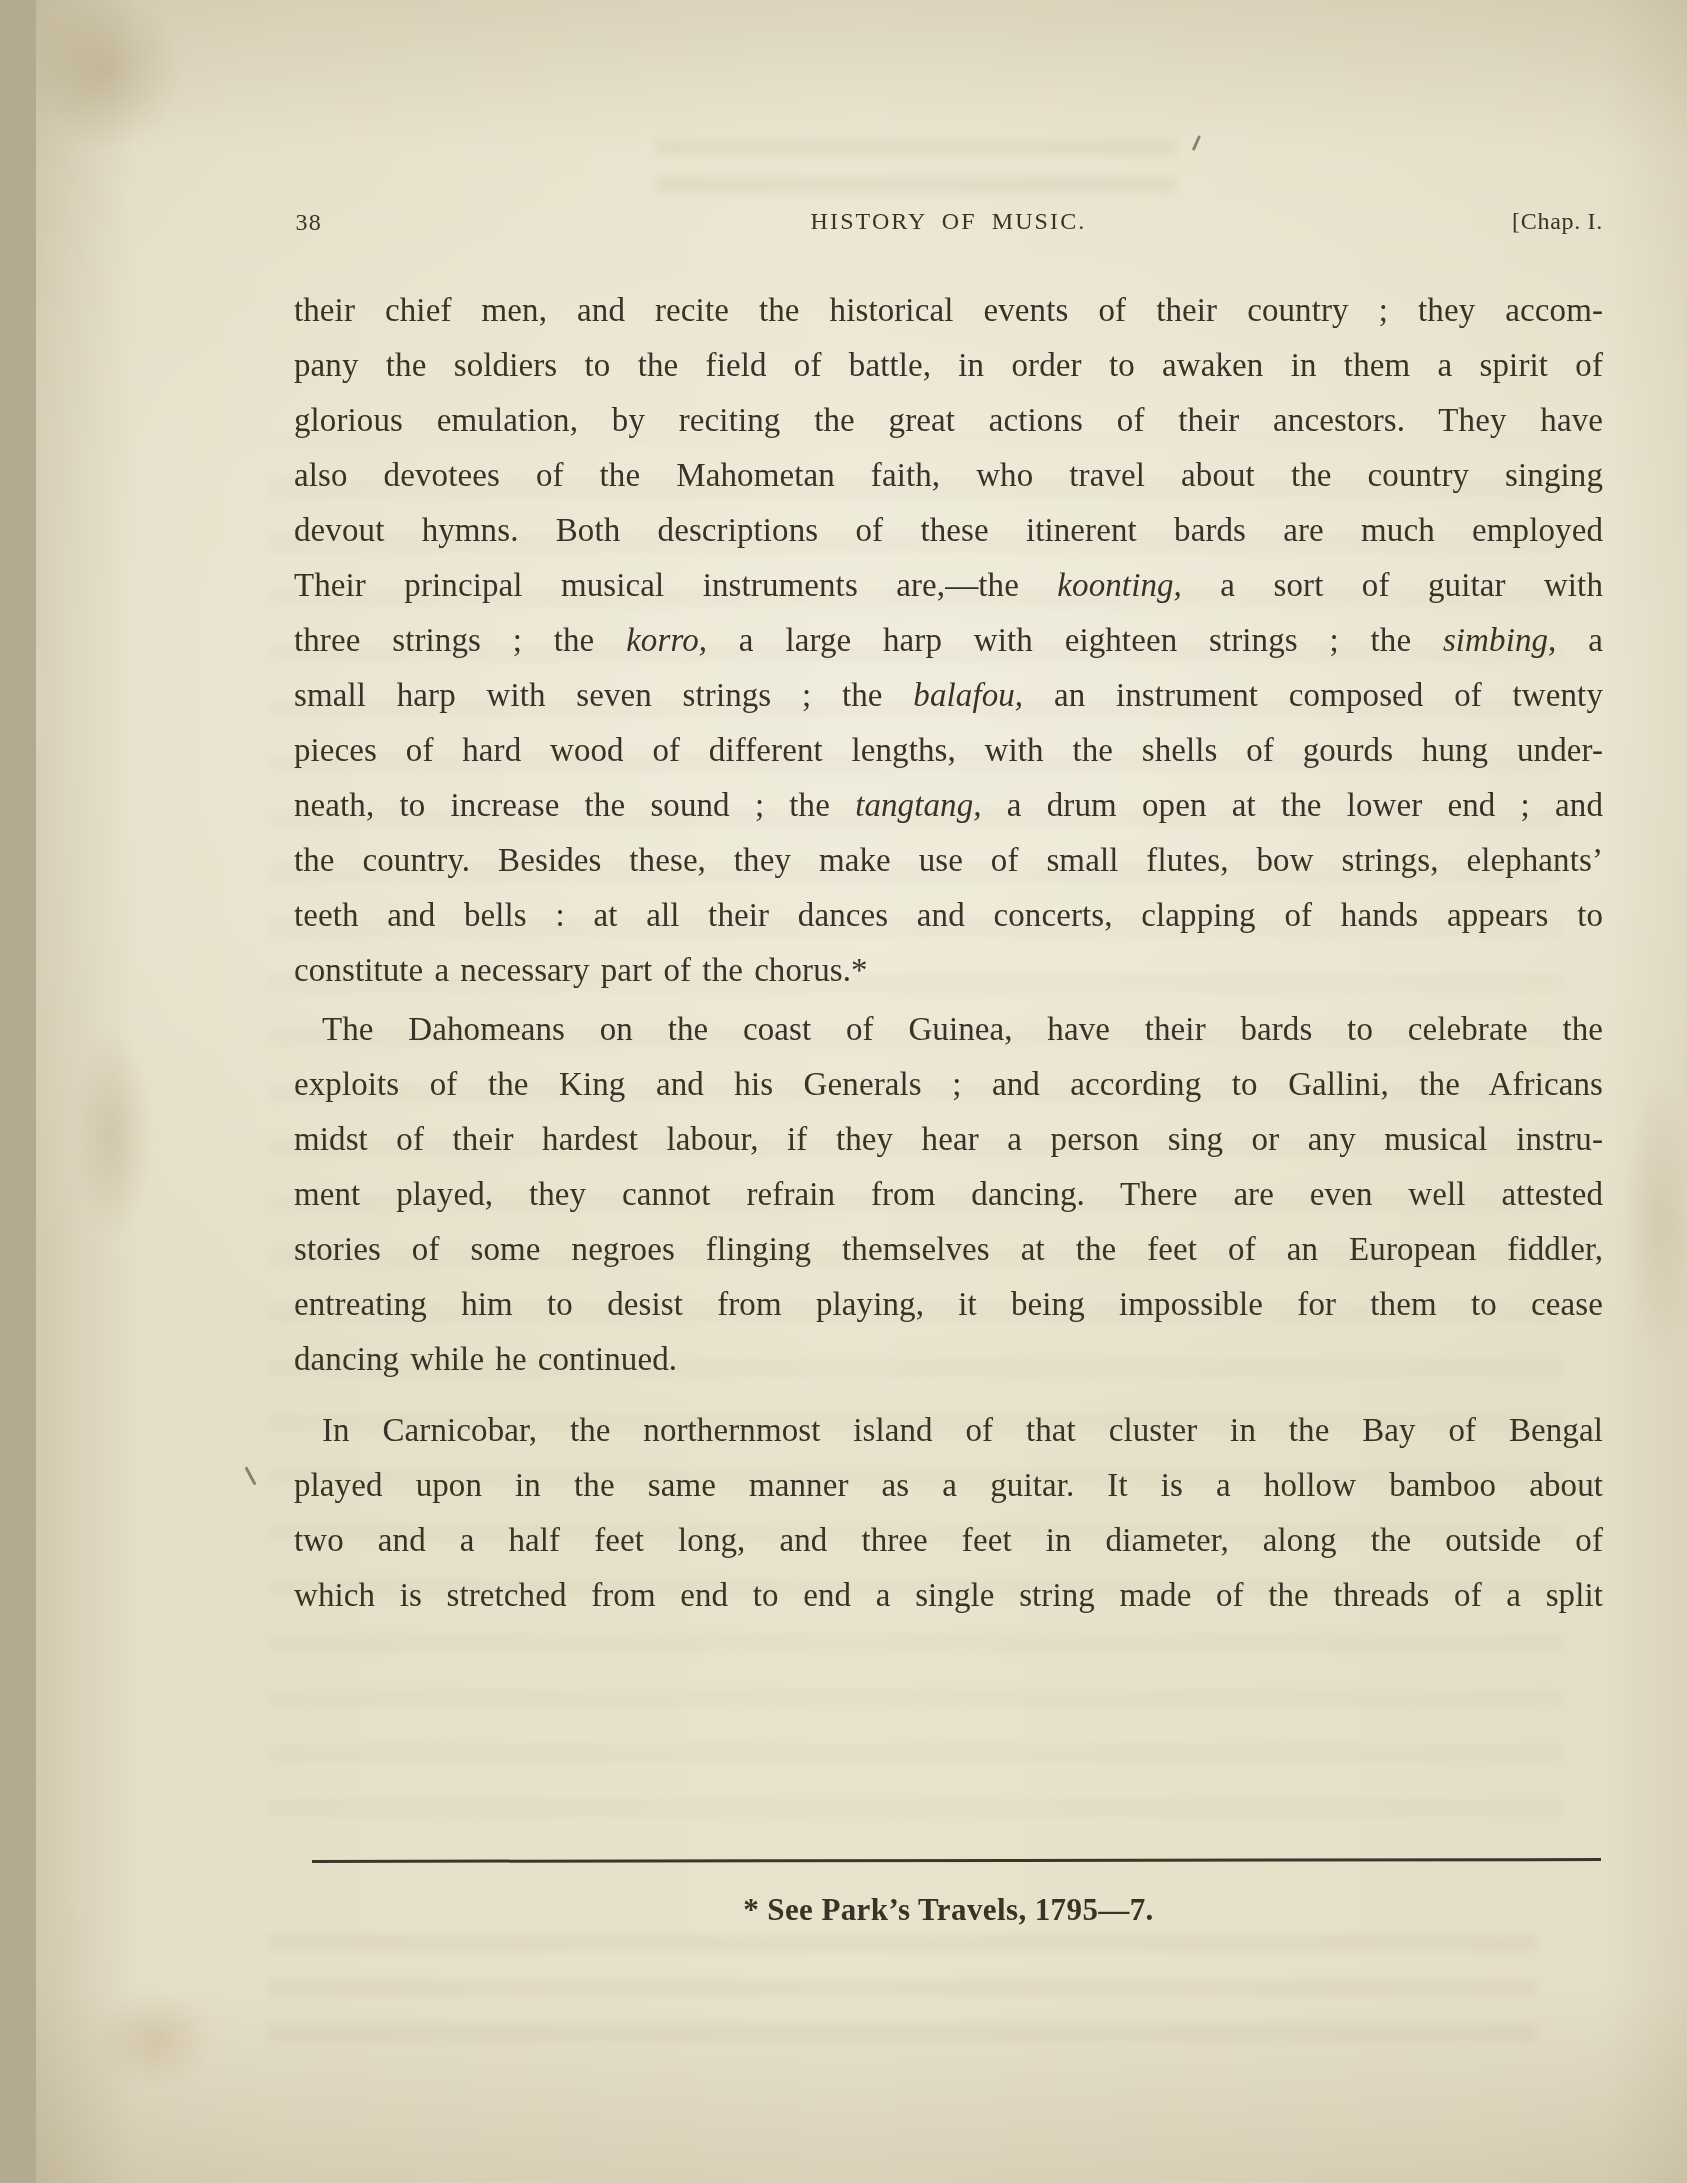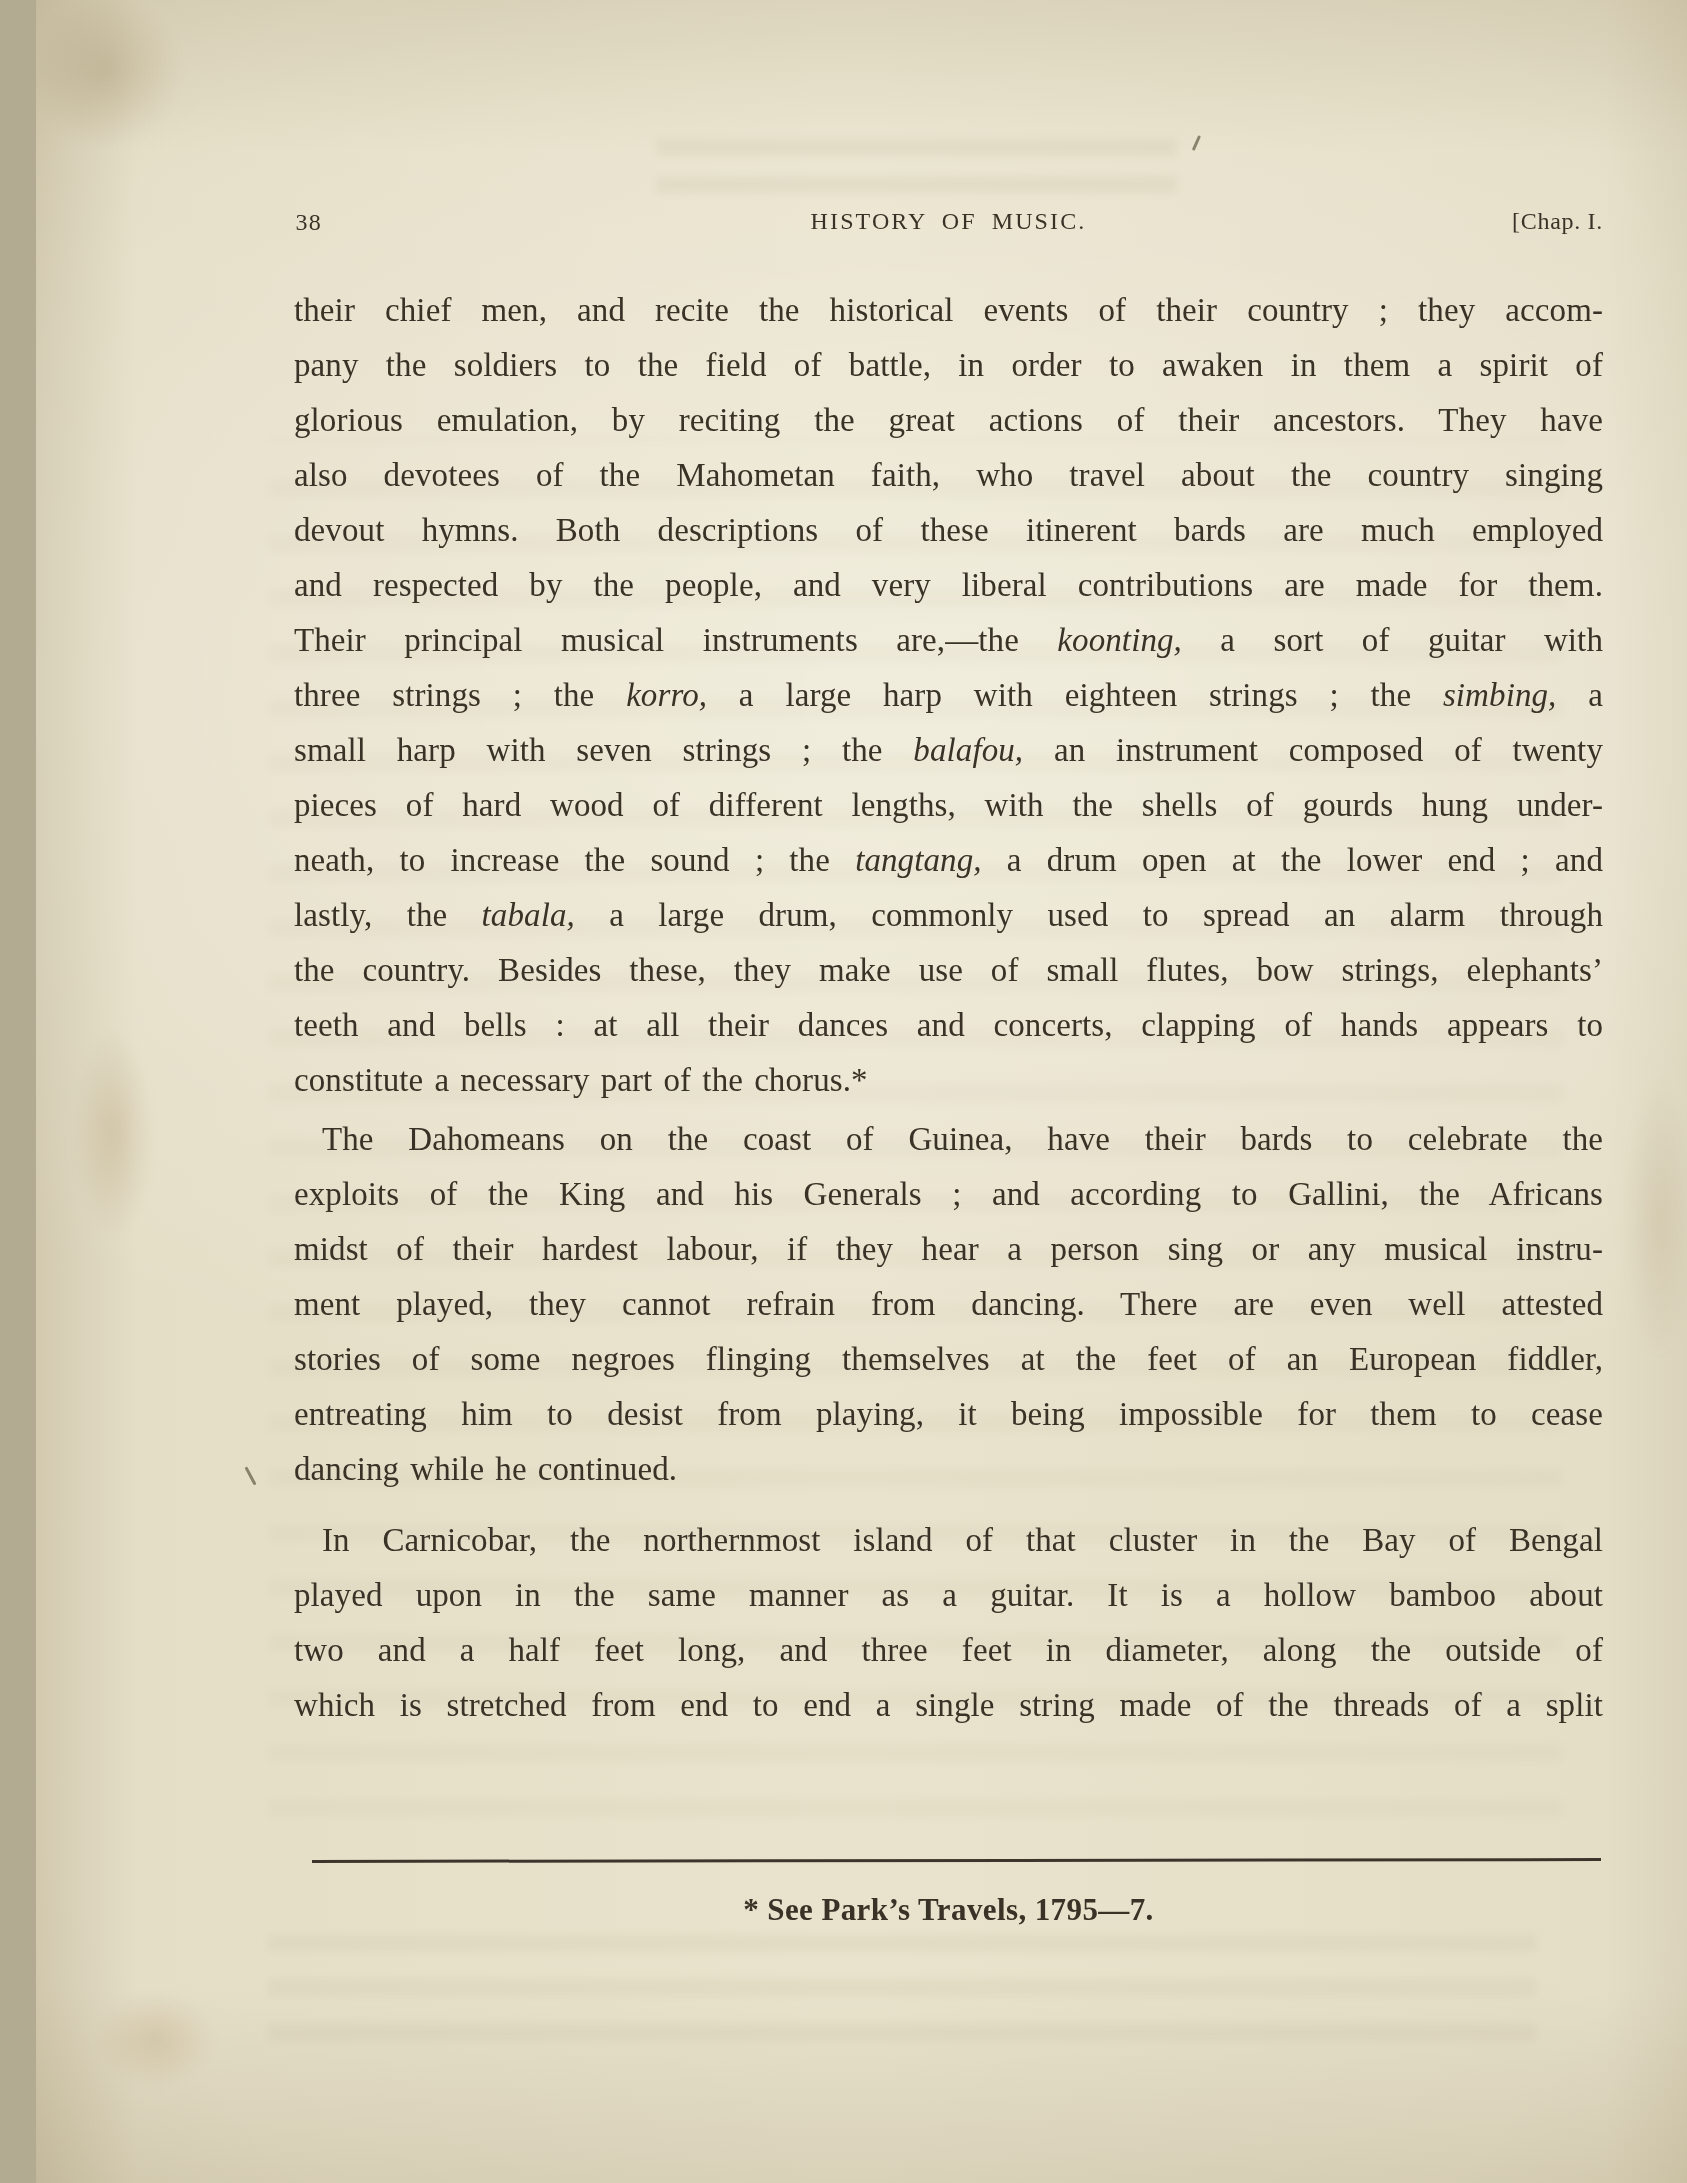--- a/index.html
+++ b/index.html
@@ -84,27 +84,25 @@
     <span class="chapter">[Chap. I.</span>
   </div>
 
   <div class="bodytext">
       <div class="paragraph">
         <div class="line"><span>their chief men, and recite the historical events of their country ; they accom-</span></div>
         <div class="line"><span>pany the soldiers to the field of battle, in order to awaken in them a spirit of</span></div>
         <div class="line"><span>glorious emulation, by reciting the great actions of their ancestors. They have</span></div>
         <div class="line"><span>also devotees of the Mahometan faith, who travel about the country singing</span></div>
         <div class="line"><span>devout hymns. Both descriptions of these itinerent bards are much employed</span></div>
-        <div class="line"><span>and respected by the people, and very liberal contributions are made for them.</span></div>
         <div class="line"><span>Their principal musical instruments are,—the </span><span class="it">koonting,</span><span> a sort of guitar with</span></div>
         <div class="line"><span>three strings ; the </span><span class="it">korro,</span><span> a large harp with eighteen strings ; the </span><span class="it">simbing,</span><span> a</span></div>
         <div class="line"><span>small harp with seven strings ; the </span><span class="it">balafou,</span><span> an instrument composed of twenty</span></div>
         <div class="line"><span>pieces of hard wood of different lengths, with the shells of gourds hung under-</span></div>
         <div class="line"><span>neath, to increase the sound ; the </span><span class="it">tangtang,</span><span> a drum open at the lower end ; and</span></div>
-        <div class="line"><span>lastly, the </span><span class="it">tabala,</span><span> a large drum, commonly used to spread an alarm through</span></div>
         <div class="line"><span>the country. Besides these, they make use of small flutes, bow strings, elephants’</span></div>
         <div class="line"><span>teeth and bells : at all their dances and concerts, clapping of hands appears to</span></div>
         <div class="line line-last"><span>constitute a necessary part of the chorus.*</span></div>
       </div>
       <div class="paragraph indent" style="margin-top: 4.2px;">
         <div class="line"><span>The Dahomeans on the coast of Guinea, have their bards to celebrate the</span></div>
         <div class="line"><span>exploits of the King and his Generals ; and according to Gallini, the Africans</span></div>
         <div class="line"><span>midst of their hardest labour, if they hear a person sing or any musical instru-</span></div>
         <div class="line"><span>ment played, they cannot refrain from dancing. There are even well attested</span></div>
         <div class="line"><span>stories of some negroes flinging themselves at the feet of an European fiddler,</span></div>

